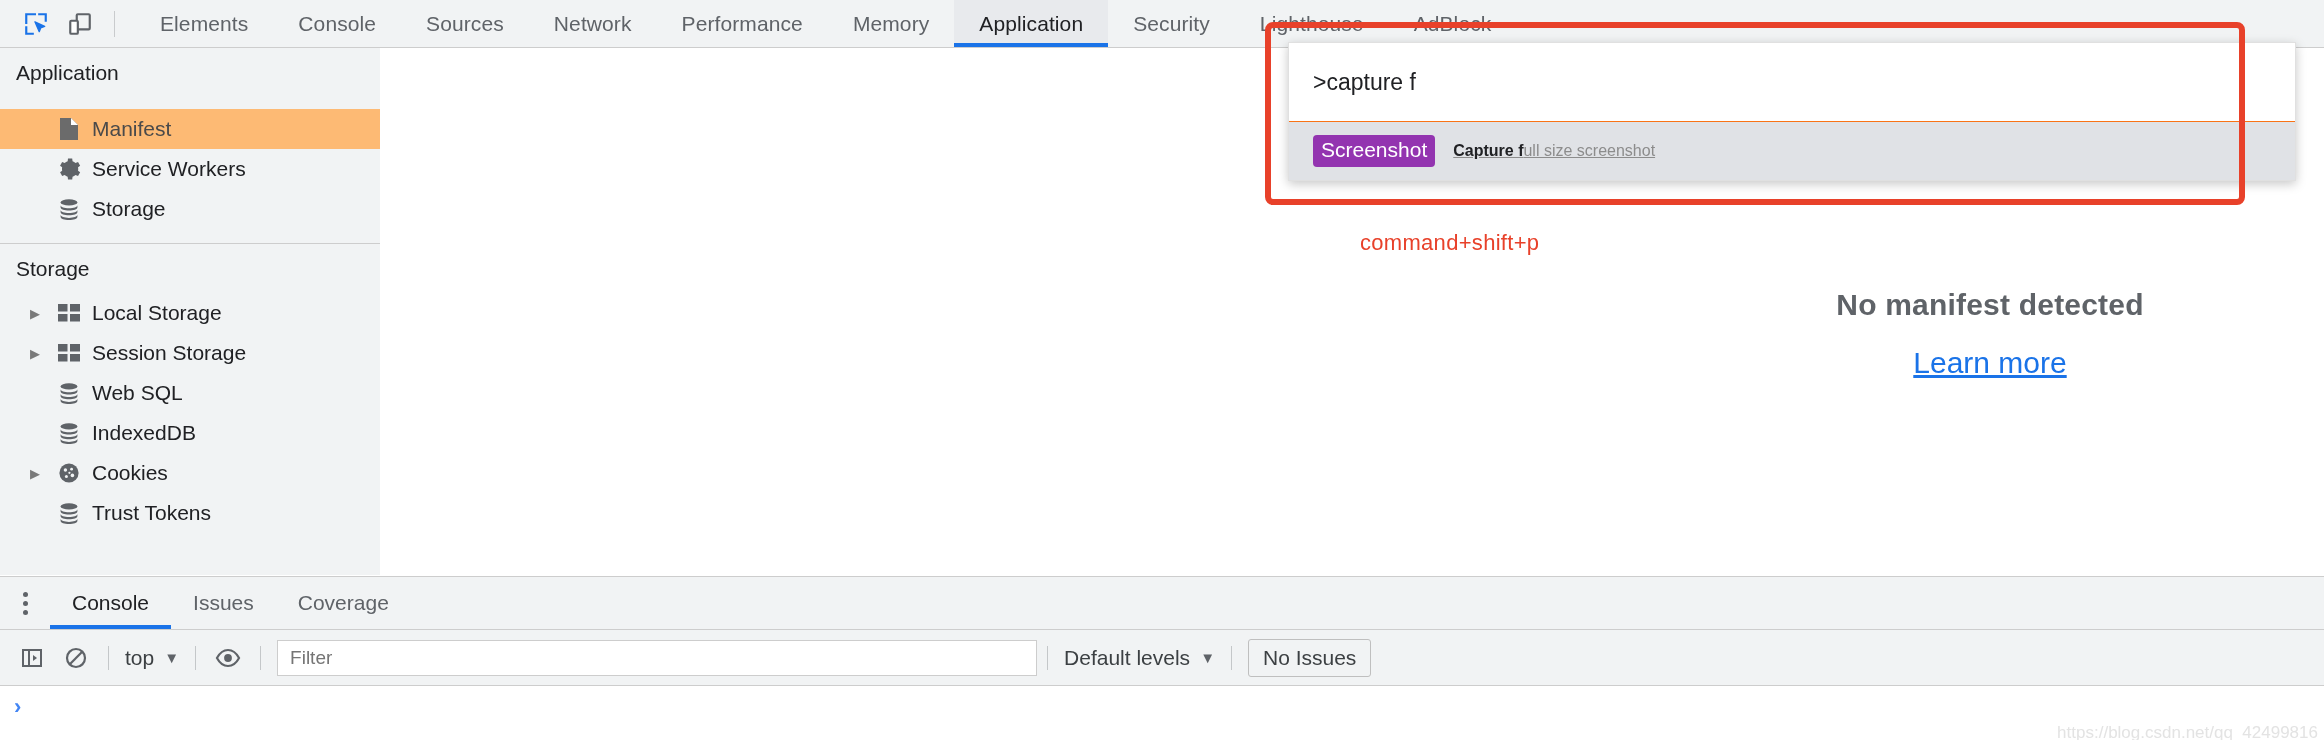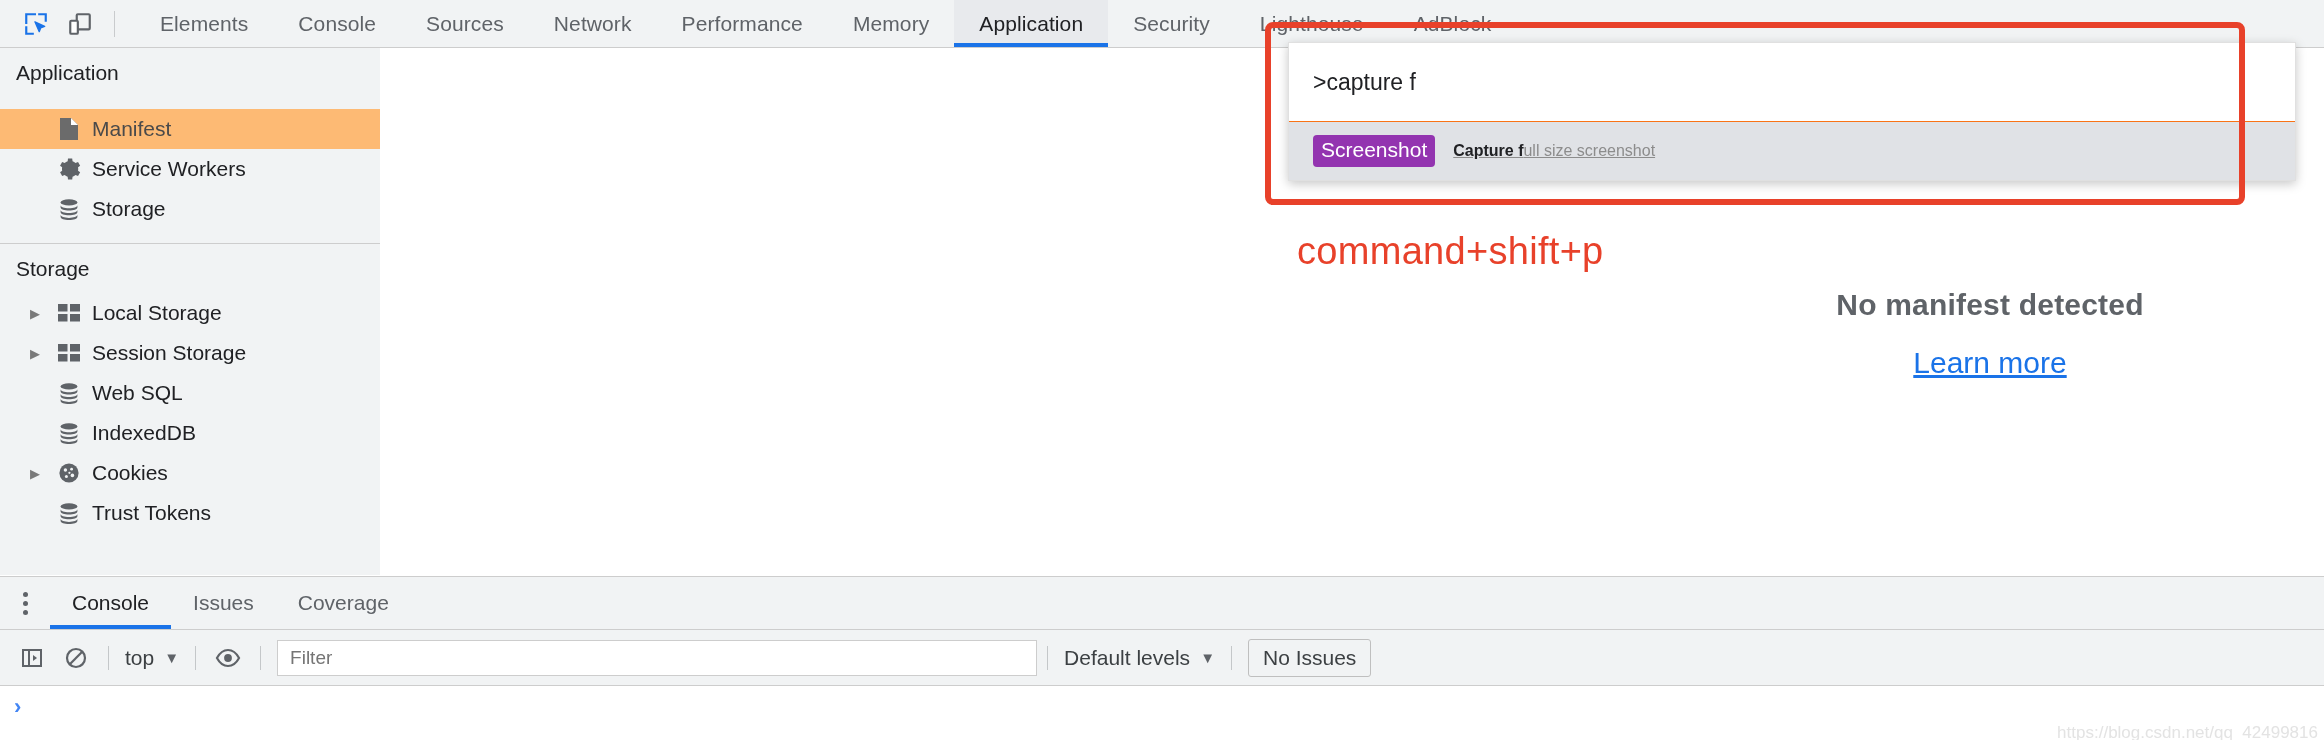--- a/index.html
+++ b/index.html
@@ -168,23 +168,23 @@
     margin-top: 24px;
     font-size: 30px;
     color: #1a73e8;
     text-decoration: underline;
     cursor: pointer;
   }
 
   
   .annotation {
     position: absolute;
-    left: 1297px;
+    left: 1360px;
     top: 230px;
-    font-size: 38px;
+    font-size: 22px;
     color: #e8412a;
     white-space: nowrap;
     letter-spacing: 0.3px;
   }
 
   
   .palette {
     position: absolute;
     left: 1288px;
     top: 42px;

